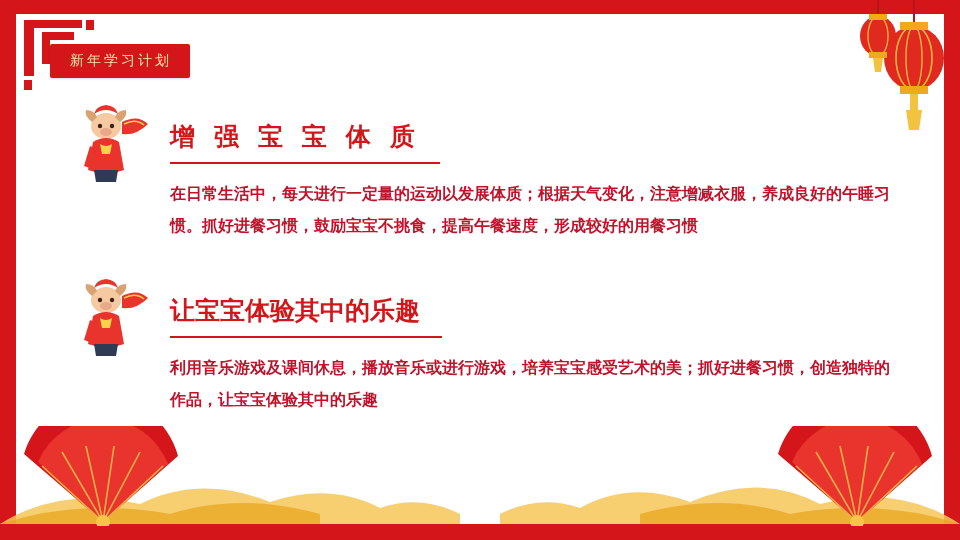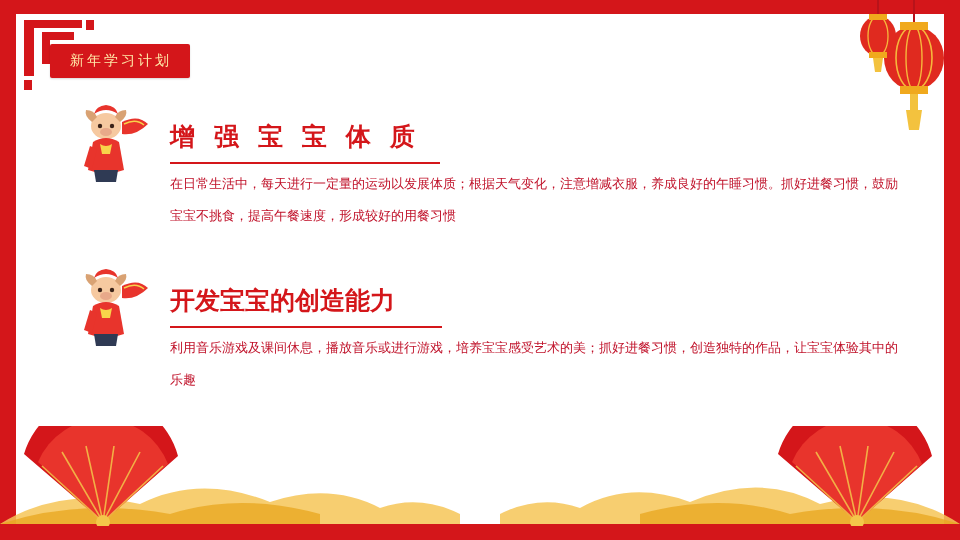--- a/index.html
+++ b/index.html
@@ -115,25 +115,26 @@
   .block-title.spaced { letter-spacing: 6px; }
   .rule {
     margin-top: 10px;
     width: 270px;
     height: 2px;
     background: #d4161a;
   }
   .rule.wide { width: 272px; }
   .block-body {
     margin-left: 84px;
-    margin-top: 4px;
+    margin-top: 14px;
     color: #c0122a;
-    font-size: 13px;
+    font-size: 16px;
     line-height: 32px;
     width: 730px;
+    font-weight: bold;
   }
 
   
   .fan {
     position: absolute;
     bottom: 10px;
   }
   .cloud-band {
     position: absolute;
     left: 0;
@@ -233,21 +234,21 @@
             <ellipse cx="28" cy="30" rx="6" ry="4" fill="#e8a98a"></ellipse>
             <path d="M16 12 q12 -8 24 0 q-2 -8 -12 -9 q-10 1 -12 9 z" fill="#e8342c"></path>
             <path d="M15 40 q13 -8 26 0 l5 28 q-18 7 -36 0 z" fill="#e8342c"></path>
             <path d="M22 42 q6 4 12 0 l-2 10 h-8 z" fill="#f8d34a"></path>
             <path d="M12 44 l-6 20 l8 3 l5 -20 z" fill="#e8342c"></path>
             <path d="M16 68 h24 l-2 12 h-20 z" fill="#2f3a54"></path>
           </g>
         </svg>
       </div>
       <div class="block-head">
-        <div class="block-title">开发宝宝的创造能力</div>
+        <div class="block-title">让宝宝体验其中的乐趣</div>
         <div class="rule wide"></div>
       </div>
       <div class="block-body">利用音乐游戏及课间休息，播放音乐或进行游戏，培养宝宝感受艺术的美；抓好进餐习惯，创造独特的作品，让宝宝体验其中的乐趣</div>
     </div>
 
   </div>
 
   <div class="cloud-band">
     <svg width="960" height="60" viewBox="0 0 960 60">
       <path d="M0 60 Q60 22 140 40 Q200 10 270 38 Q330 18 380 44 Q420 30 460 50 L460 60 Z" fill="#f6c657" opacity=".85"></path>

